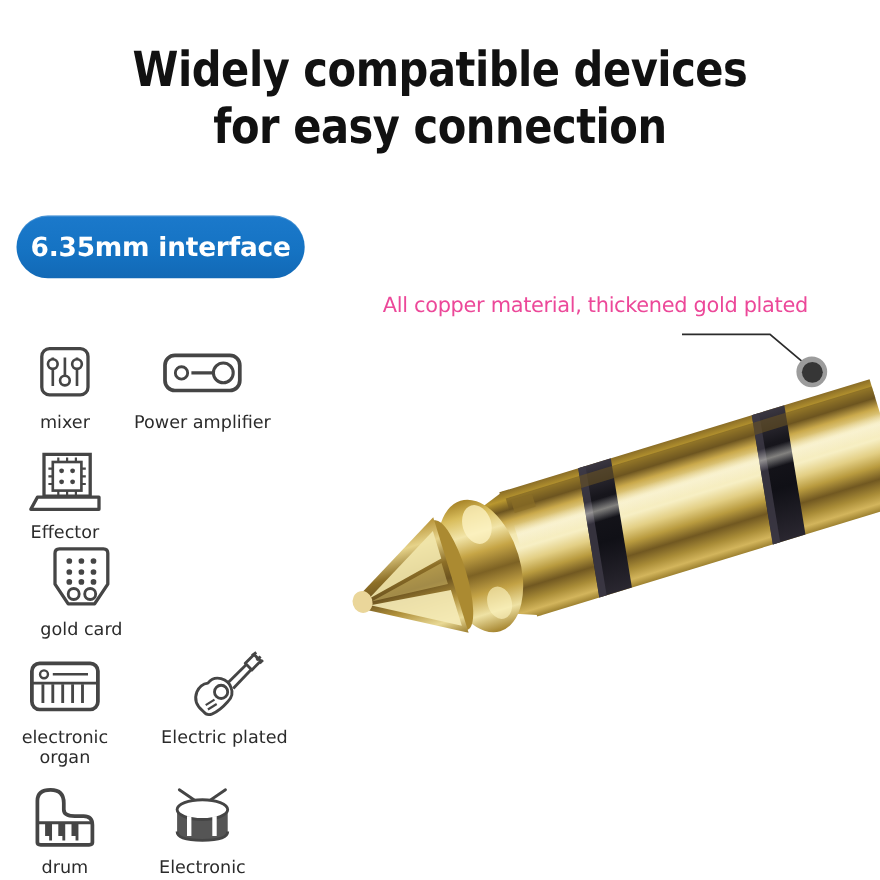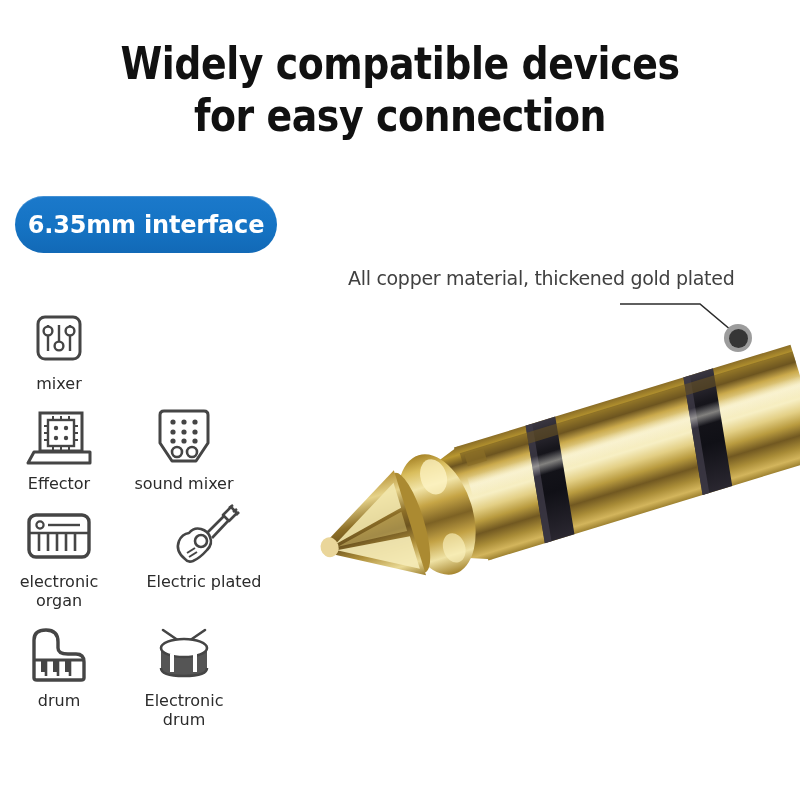--- a/index.html
+++ b/index.html
@@ -84,31 +84,31 @@
   .icon-label {
     margin-top: 3px;
     font-family: "DejaVu Sans", sans-serif;
     font-size: 16px;
     line-height: 19px;
     color: #2b2b2b;
     text-align: center;
     max-width: 125px;
   }
   .row-gap-1 { margin-bottom: 12px; }
-  .row-gap-2 { margin-bottom: 10px; }
+  .row-gap-2 { margin-bottom: 10px; flex-direction: column; }
   .row-gap-3 { margin-bottom: 12px; justify-content: space-between; }
 
   
   .annotation {
     position: absolute;
     left: 348px;
     top: 267px;
     font-family: "DejaVu Sans", sans-serif;
     font-size: 19px;
-    color: #404040;
+    color: #ec4899;
     white-space: nowrap;
     letter-spacing: -0.3px;
   }
   .leader {
     position: absolute;
     left: 620px;
     top: 290px;
     width: 180px;
     height: 70px;
     overflow: visible;
@@ -272,20 +272,31 @@
           <line x1="29" y1="16" x2="29" y2="42" stroke="#454545" stroke-width="2.4"></line>
           <line x1="40" y1="16" x2="40" y2="42" stroke="#454545" stroke-width="2.4"></line>
           <circle cx="18" cy="22" r="4.4" fill="#fff" stroke="#454545" stroke-width="2.4"></circle>
           <circle cx="40" cy="22" r="4.4" fill="#fff" stroke="#454545" stroke-width="2.4"></circle>
           <circle cx="29" cy="37" r="4.4" fill="#fff" stroke="#454545" stroke-width="2.4"></circle>
         </svg>
       </div>
       <div class="icon-label">mixer</div>
     </div>
 
+    <div class="icon-cell col-b">
+      <div class="icon-art">
+        <svg width="80" height="48" viewBox="0 0 80 48">
+          <rect x="6" y="9" width="68" height="32" rx="9" fill="none" stroke="#454545" stroke-width="3.4"></rect>
+          <circle cx="21" cy="25" r="5.6" fill="none" stroke="#454545" stroke-width="2.6"></circle>
+          <line x1="30" y1="25" x2="50" y2="25" stroke="#454545" stroke-width="2.8"></line>
+          <circle cx="59" cy="25" r="9" fill="none" stroke="#454545" stroke-width="2.8"></circle>
+        </svg>
+      </div>
+      <div class="icon-label">Power amplifier</div>
+    </div>
   </div>
 
   <div class="icon-row row-gap-2">
     <div class="icon-cell col-a">
       <div class="icon-art">
         <svg width="70" height="62" viewBox="0 0 70 62">
           <path d="M 16 6 L 58 6 L 58 44 L 16 44 Z" fill="none" stroke="#454545" stroke-width="3"></path>
           <path d="M 4 56 L 10 45 L 66 45 L 66 56 Z" fill="none" stroke="#454545" stroke-width="3" stroke-linejoin="round"></path>
           <rect x="24" y="13" width="26" height="26" fill="none" stroke="#454545" stroke-width="2.4"></rect>
           <g stroke="#454545" stroke-width="2">
@@ -323,21 +334,21 @@
               <circle cx="32" cy="25" r="2.6"></circle>
               <circle cx="43" cy="25" r="2.6"></circle>
             <circle cx="21" cy="34" r="2.6"></circle>
               <circle cx="32" cy="34" r="2.6"></circle>
               <circle cx="43" cy="34" r="2.6"></circle>
           </g>
           <circle cx="25" cy="45" r="5" fill="none" stroke="#454545" stroke-width="2.6"></circle>
           <circle cx="40" cy="45" r="5" fill="none" stroke="#454545" stroke-width="2.6"></circle>
         </svg>
       </div>
-      <div class="icon-label">sound mixer</div>
+      <div class="icon-label">gold card</div>
     </div>
   </div>
 
   <div class="icon-row row-gap-3">
     <div class="icon-cell col-a">
       <div class="icon-art">
         <svg width="74" height="56" viewBox="0 0 74 56">
           <rect x="7" y="7" width="60" height="42" rx="7" fill="none" stroke="#454545" stroke-width="3.4"></rect>
           <circle cx="18" cy="17" r="3.6" fill="none" stroke="#454545" stroke-width="2.2"></circle>
           <line x1="26" y1="17" x2="58" y2="17" stroke="#454545" stroke-width="2.4"></line>

